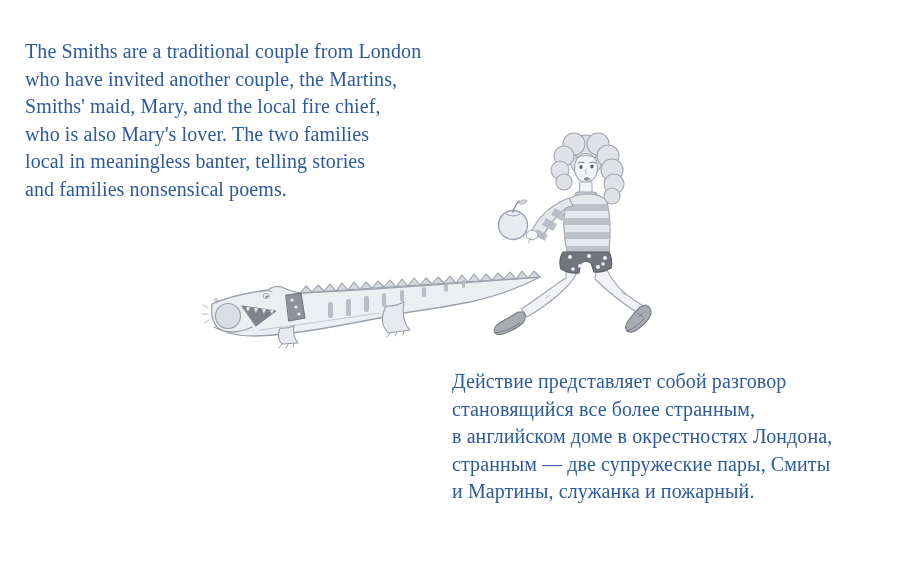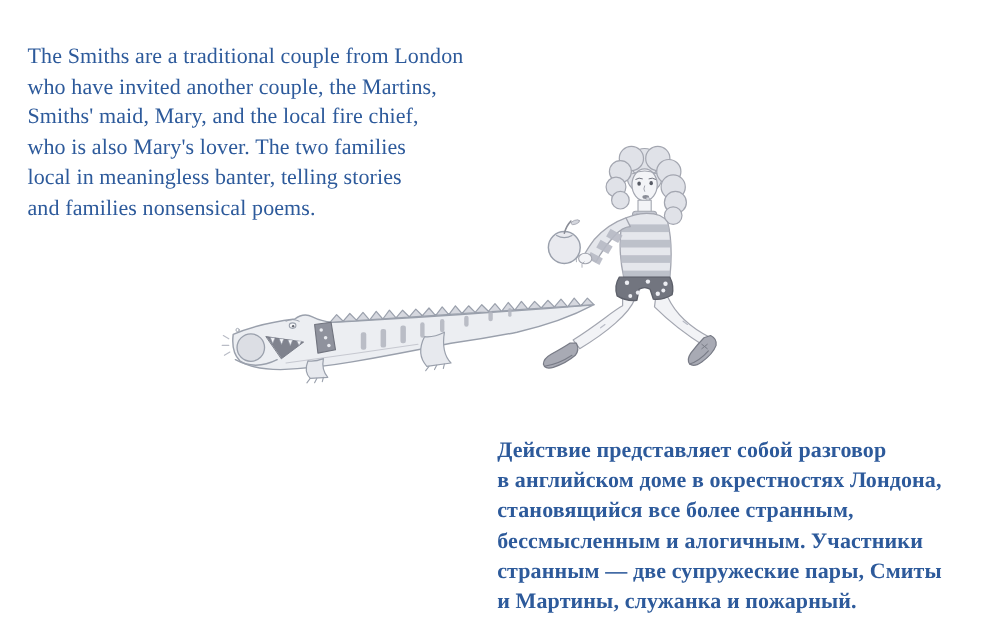--- a/index.html
+++ b/index.html
@@ -12,21 +12,21 @@
   }
   .para{
     position:absolute;
     color:#2d5a9b;
     font-size:20px;
     line-height:27.6px;
     letter-spacing:0.1px;
   }
   .para .line{white-space:nowrap;}
   .para-english{left:25px;top:22px;width:430px;margin-top:16px;}
-  .para-russian{left:452px;top:396px;width:440px;font-weight:bold;}
+  .para-russian{left:452px;top:368px;width:440px;}
   .illustration{
     position:absolute;
     left:200px;top:130px;
     width:470px;height:220px;
   }
   .illustration svg{display:block;width:100%;height:100%;}
 </style>
 </head>
 <body>
 
@@ -203,20 +203,19 @@
         <path d="M427,201 Q436,198 444,189" fill="none" stroke="#787b86" stroke-width="1"></path>
         <path d="M438,183 l5,4 M443,183 l-5,4" stroke="#787b86" stroke-width="0.9" fill="none"></path>
         <path d="M324,182 Q327,188 323,193 Q315,200 303,204 Q295,206 294,201 Q294,196 301,192 Q312,186 318,182 Z" fill="#a8aab4" stroke="#787b86" stroke-width="1.1"></path>
         <path d="M295,203 Q308,201 320,193" fill="none" stroke="#787b86" stroke-width="1"></path>
       </g>
     </svg>
   </div>
 
   <div class="para para-russian">
     <div class="line">Действие представляет собой разговор</div>
+    <div class="line">становящийся все более странным,</div>
     <div class="line">в английском доме в окрестностях Лондона,</div>
-    <div class="line">становящийся все более странным,</div>
-    <div class="line">бессмысленным и алогичным. Участники</div>
     <div class="line">странным — две супружеские пары, Смиты</div>
     <div class="line">и Мартины, служанка и пожарный.</div>
   </div>
 
 </div>
 
 </body></html>

